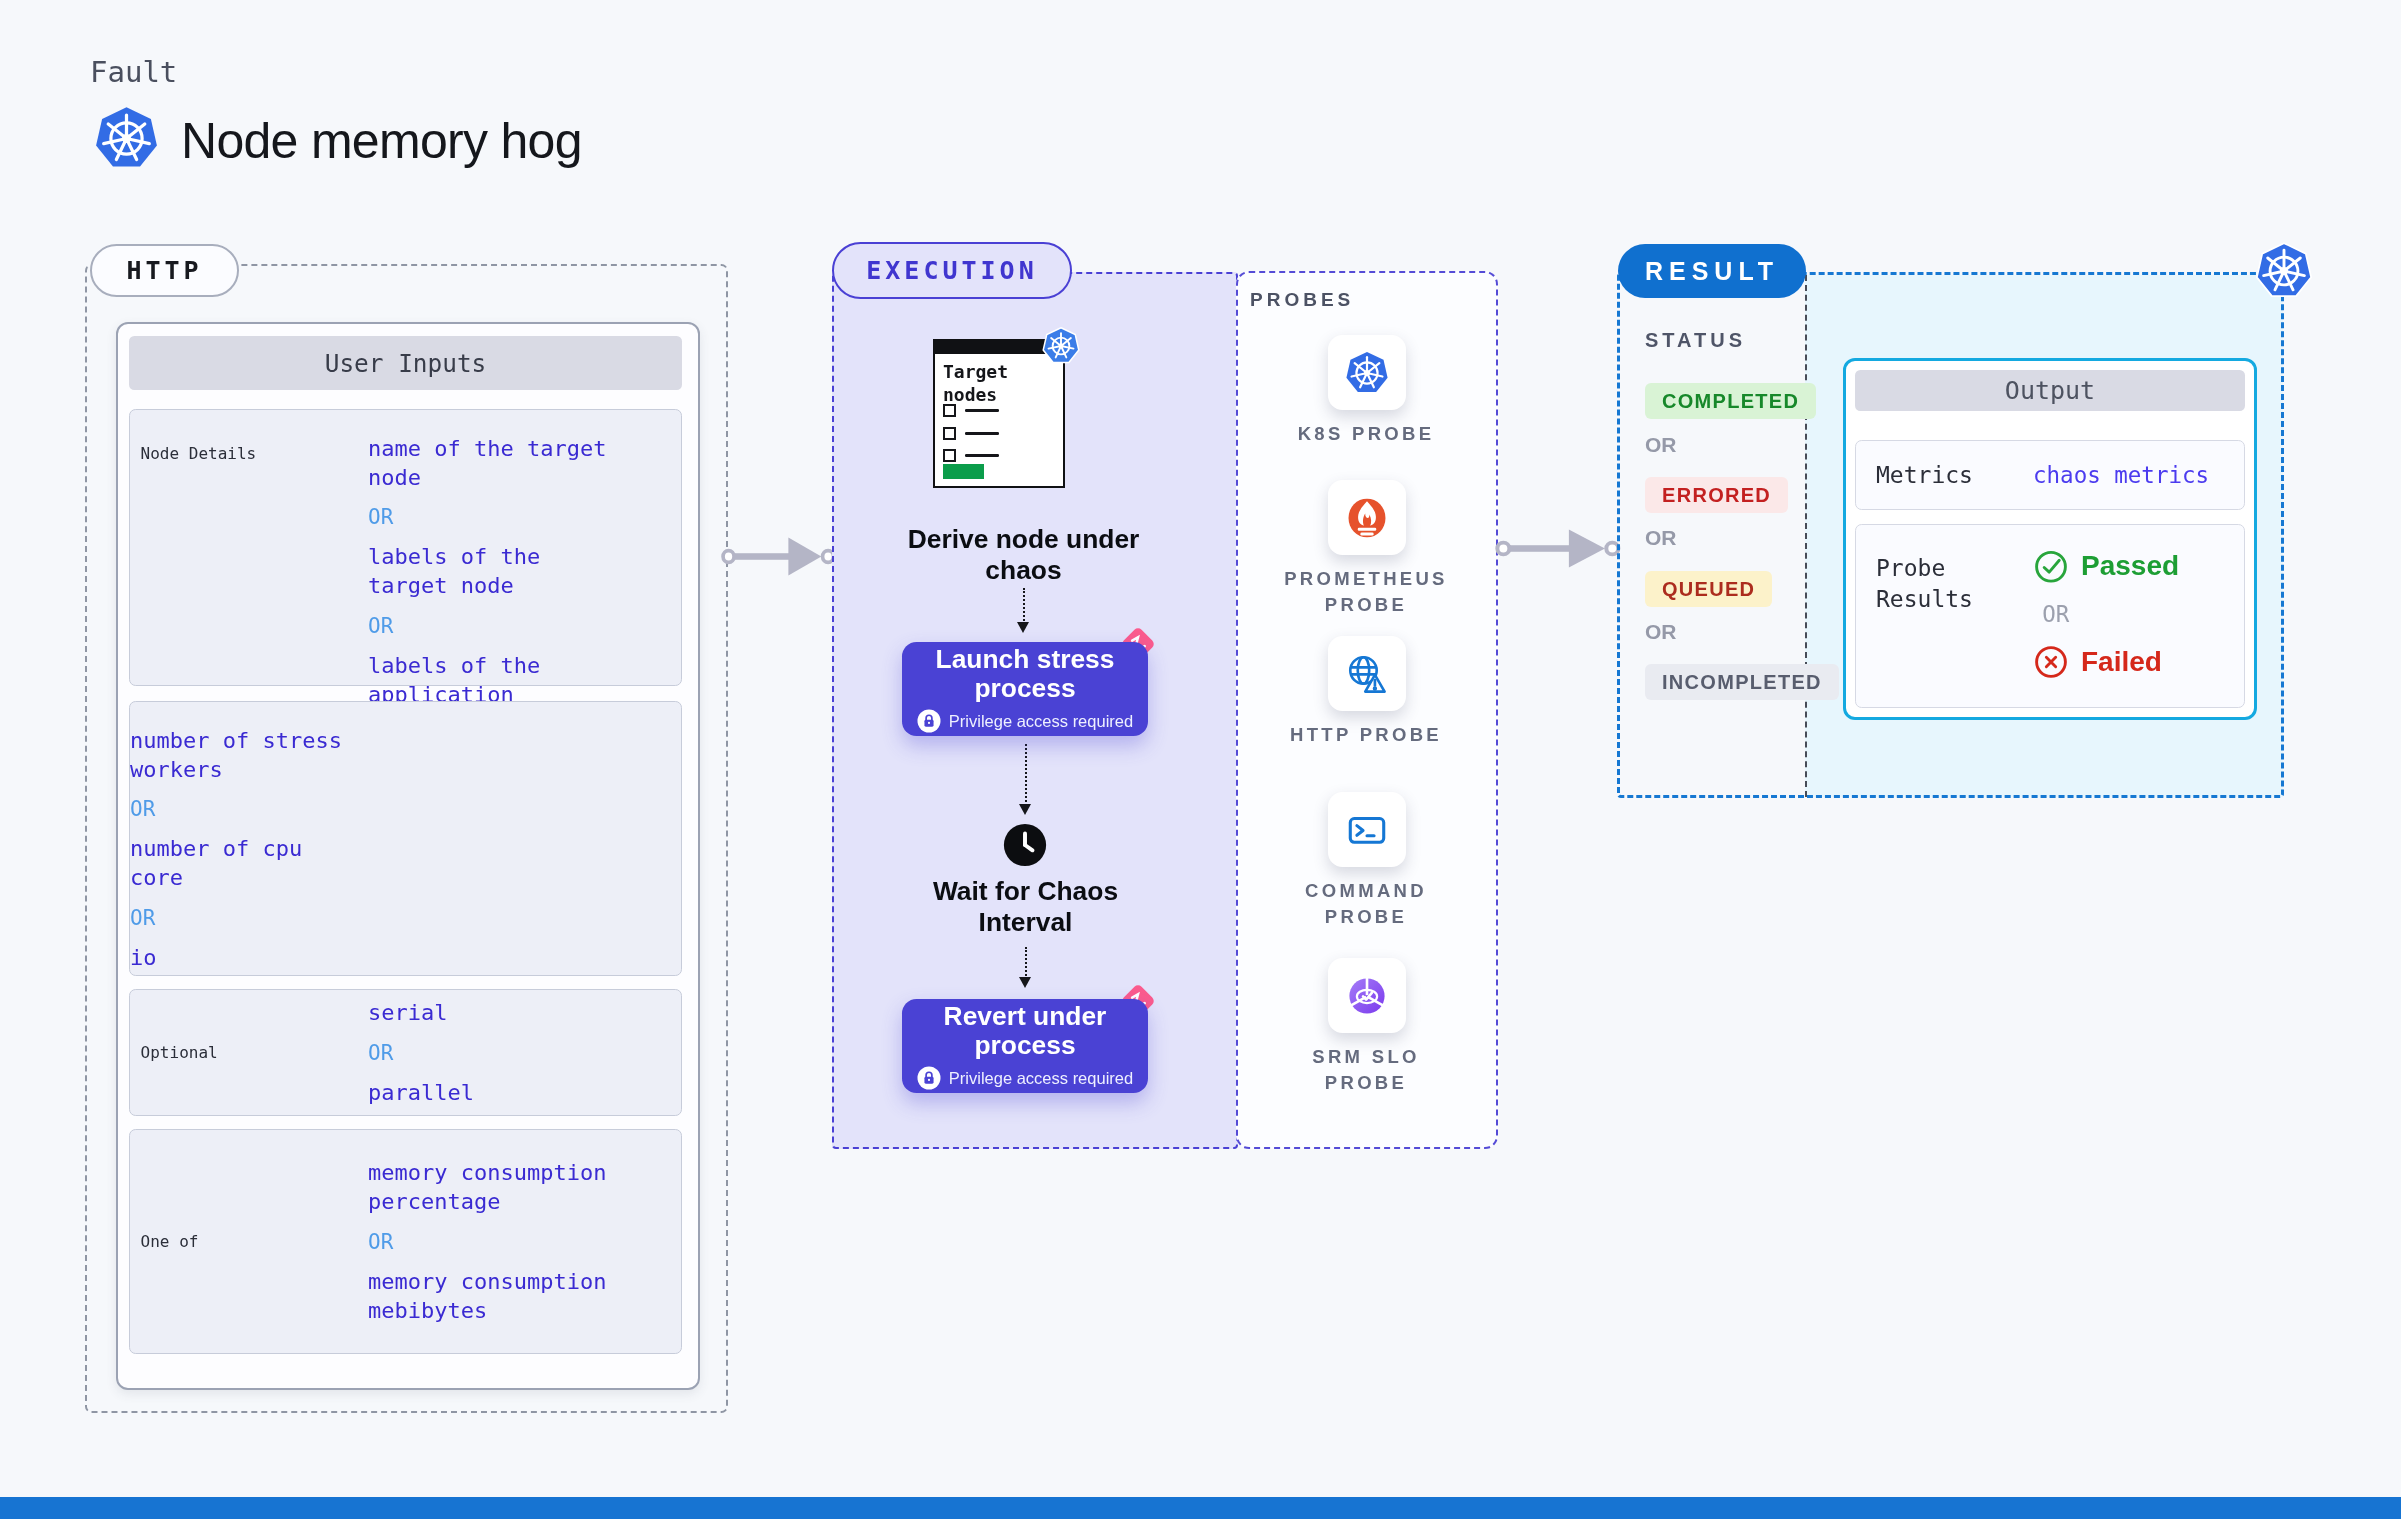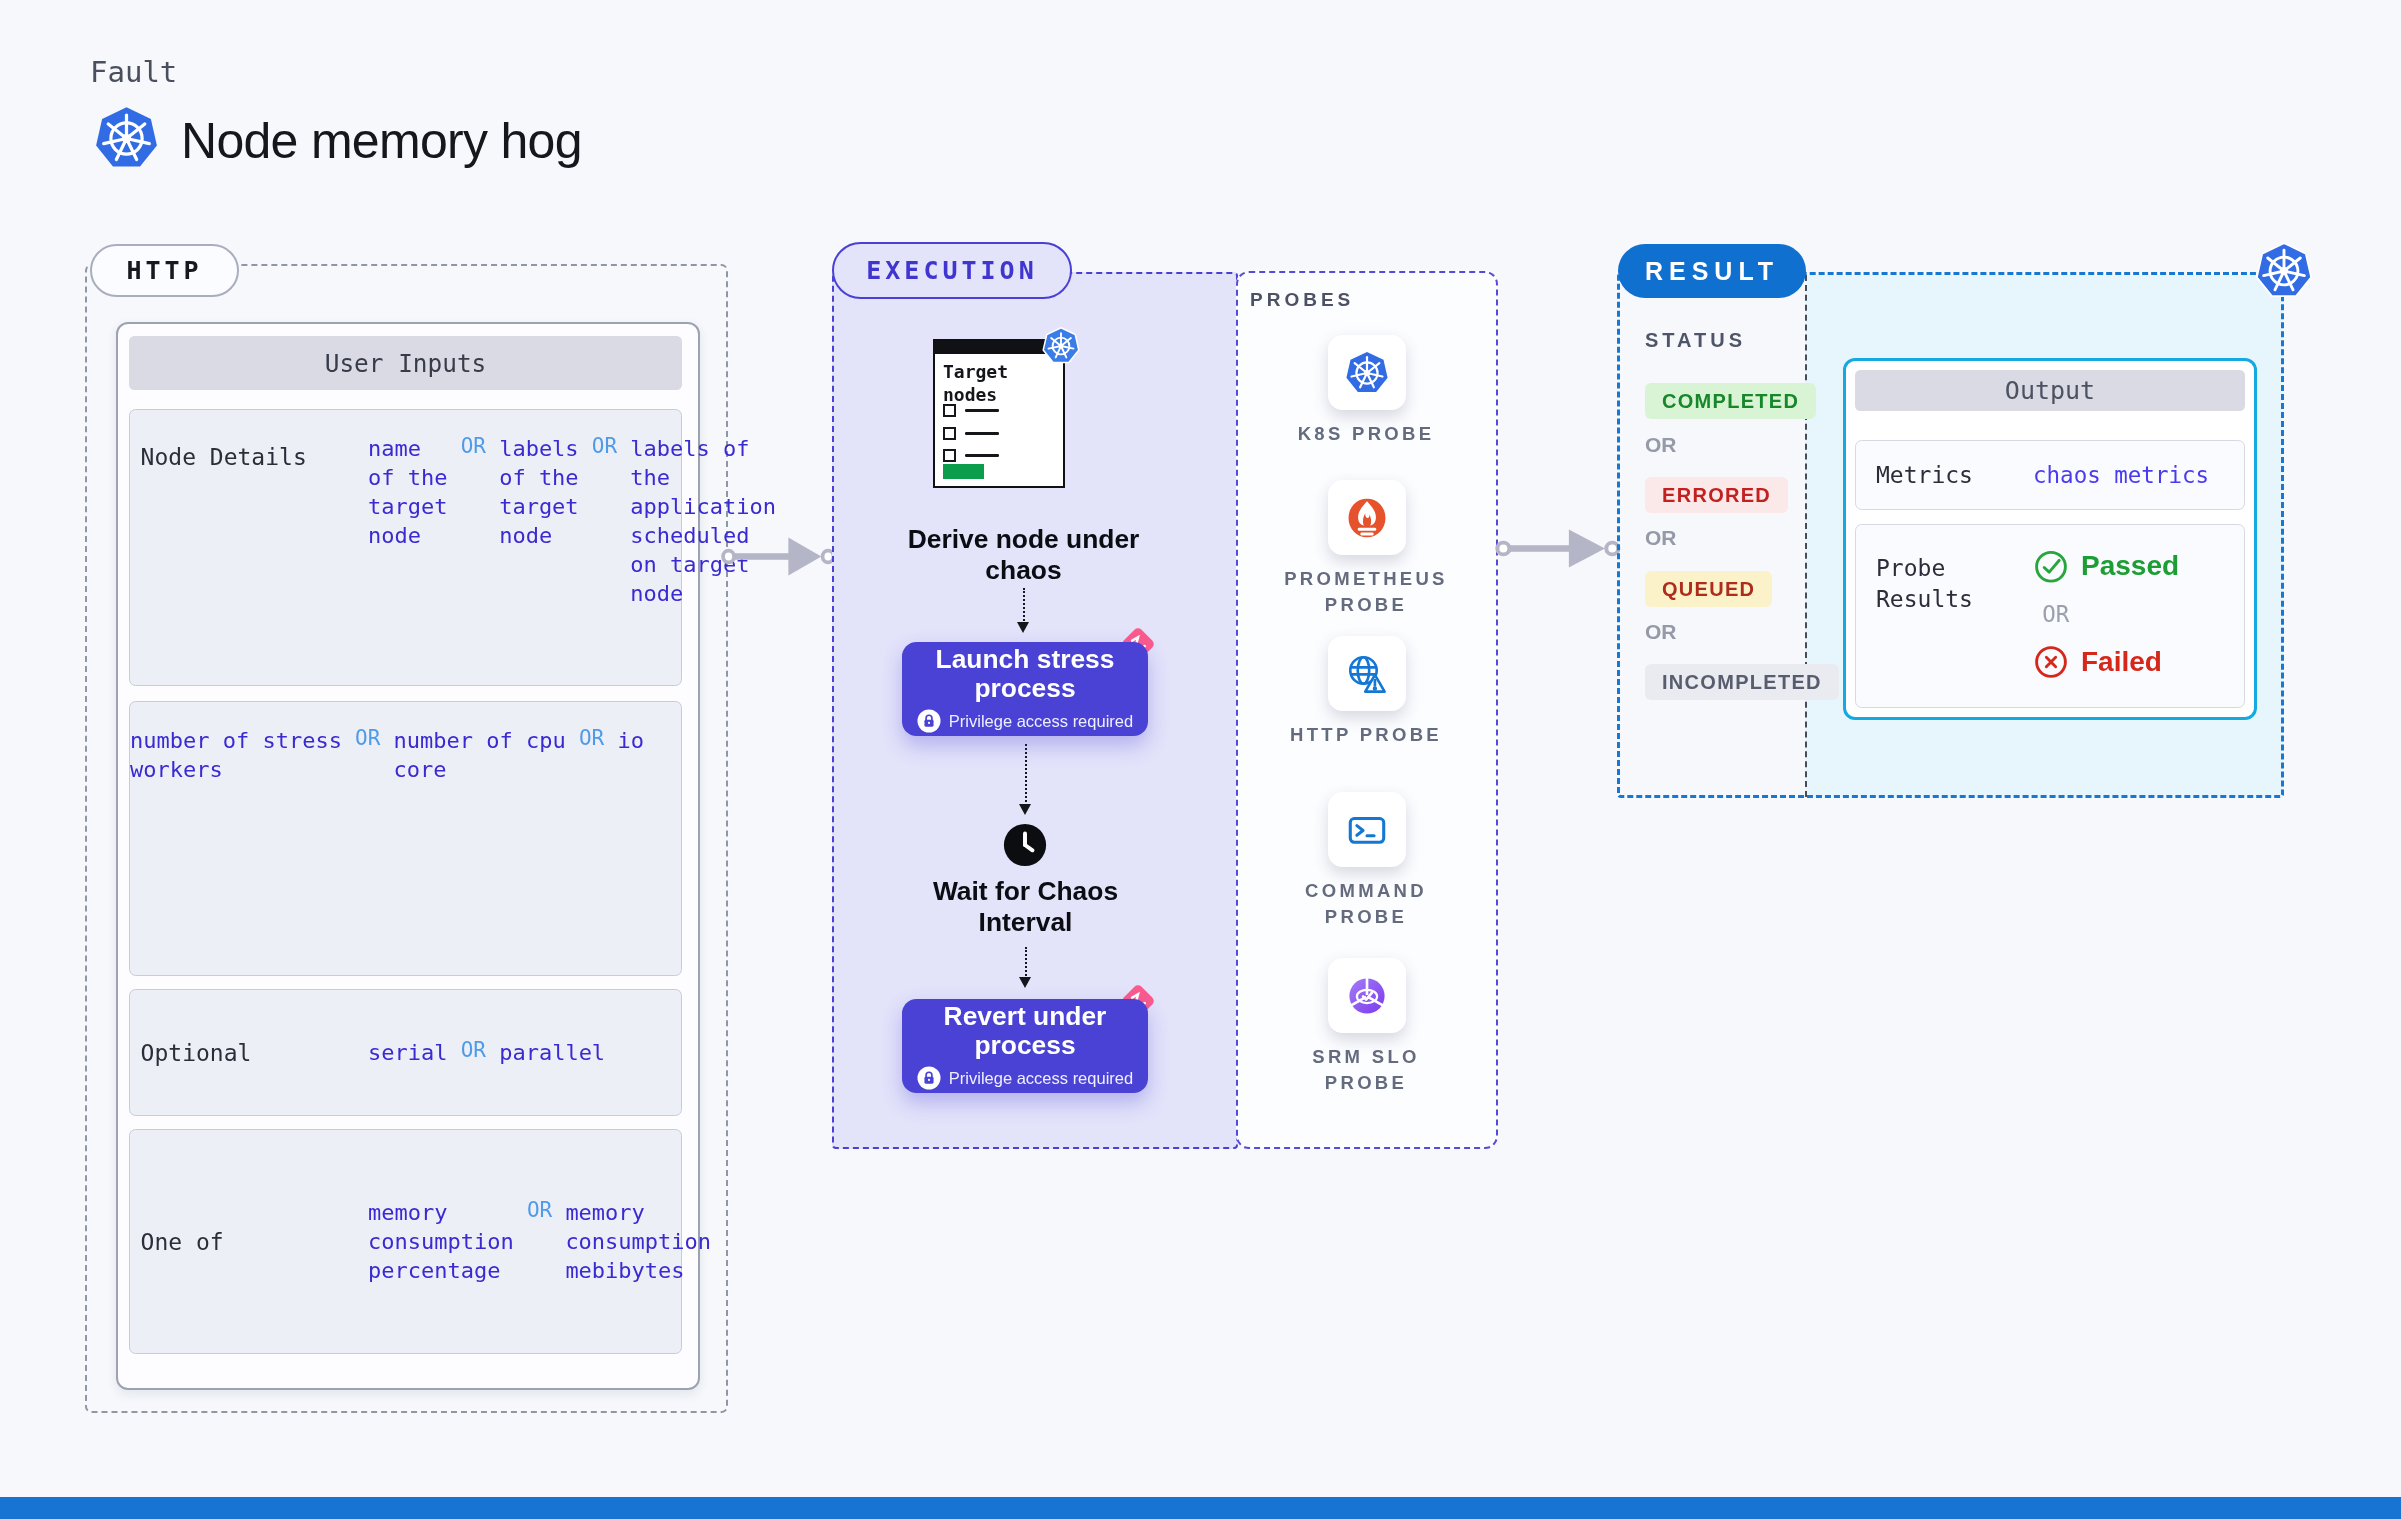--- a/index.html
+++ b/index.html
@@ -24,22 +24,22 @@
   .pill-result{left:1618px;top:244px;width:188px;height:54px;background:#1070cf;border:none;
     font-size:25px;letter-spacing:6px;color:#ffffff;}
 
   
   .tune-box{left:85px;top:264px;width:639px;height:1145px;border:2.6px dashed #8f96a4;border-radius:6.6px;}
   .ui-card{left:116px;top:322px;width:580px;height:1064px;background:#fdfdff;border:2px solid #9ba2b3;border-radius:12px;
     box-shadow:0 4px 10.6px rgba(60,65,90,.10);}
   .ui-header{left:129px;top:336px;width:553px;height:54px;background:#d9dae4;border-radius:5.3px;display:flex;
     align-items:center;justify-content:center;font-size:24.4px;color:#383c49;}
   .ui-row{left:129px;width:553px;background:#edeff7;border:1.3px solid #c7ccda;border-radius:6.6px;display:flex;box-sizing:border-box;}
-  .row-label{flex:0 0 238px;padding-left:10.6px;font-size:23px;color:#2b2e39;box-sizing:border-box;}
-  .row-values{display:flex;flex-direction:row;gap:13.2px;}
+  .row-label{flex:0 0 238px;padding-left:10.6px;font-size:16px;color:#2b2e39;box-sizing:border-box;}
+  .row-values{display:flex;flex-direction:column;gap:13.2px;}
   .row--top .row-label{padding-top:34px;}
   .row--top .row-values{padding-top:24px;}
   .row--mid{align-items:center;}
   .val{font-size:22px;line-height:1.32;color:#3a2ad2;}
   .or-blue{font-size:21px;color:#4f9be8;}
   .row-nd{top:409px;height:277px;}
   .row-st{top:701px;height:275px;}
   .row-op{top:989px;height:127px;}
   .row-of{top:1129px;height:225px;}
 

